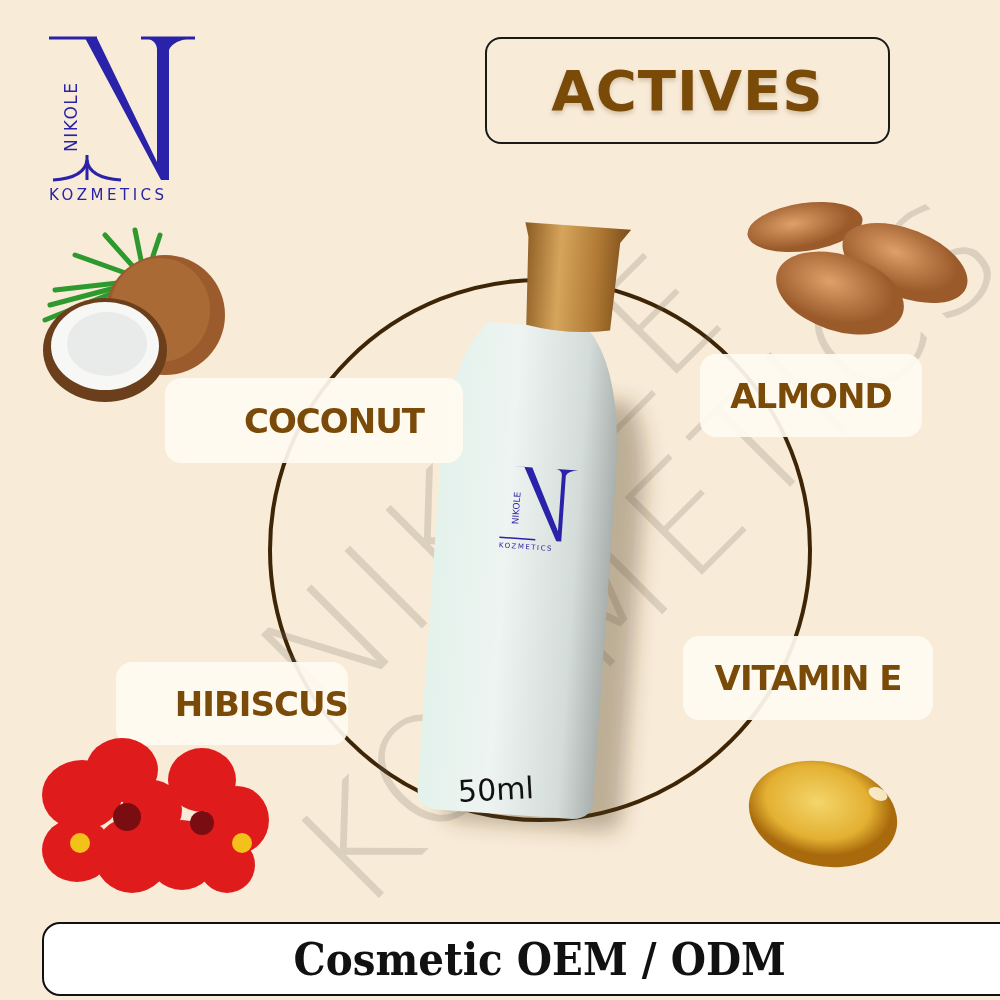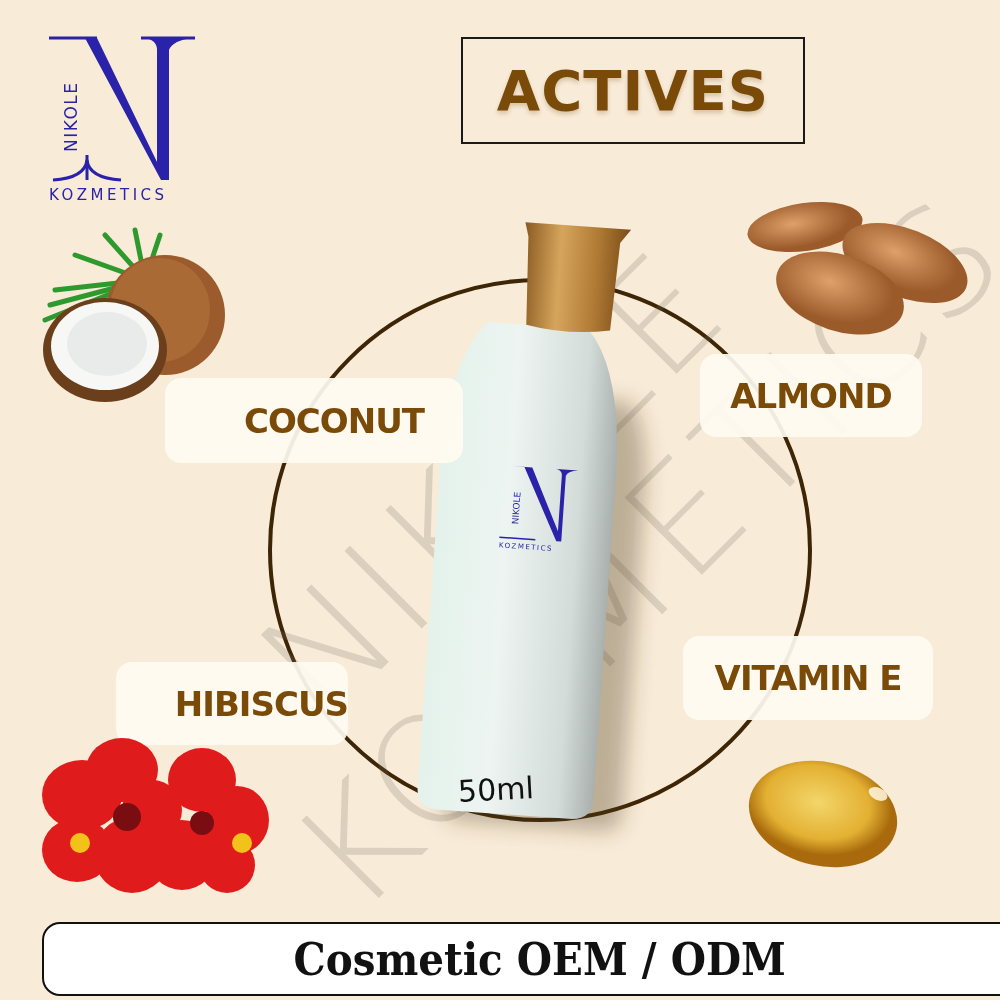--- a/index.html
+++ b/index.html
@@ -10,22 +10,22 @@
     font-family: "DejaVu Sans", sans-serif;
   }
   .abs { position: absolute; }
 
   
   .logo { left: 45px; top: 30px; width: 160px; height: 175px; }
   .logo svg { width: 100%; height: 100%; }
 
   
   .actives-box {
-    left: 461px; top: 37px; width: 344px; height: 107px;
-    border: 2px solid #1a1a1a; border-radius: 0; box-sizing: border-box;
+    left: 485px; top: 37px; width: 405px; height: 107px;
+    border: 2px solid #1a1a1a; border-radius: 16px; box-sizing: border-box;
     display: flex; align-items: center; justify-content: center;
   }
   .actives-text {
     font-family: "DejaVu Sans", sans-serif; font-weight: bold;
     font-size: 56px; color: #7a4a08; letter-spacing: 1px;
     text-shadow: 0 3px 4px rgba(120,80,20,0.25);
   }
 
   
   .ring {

